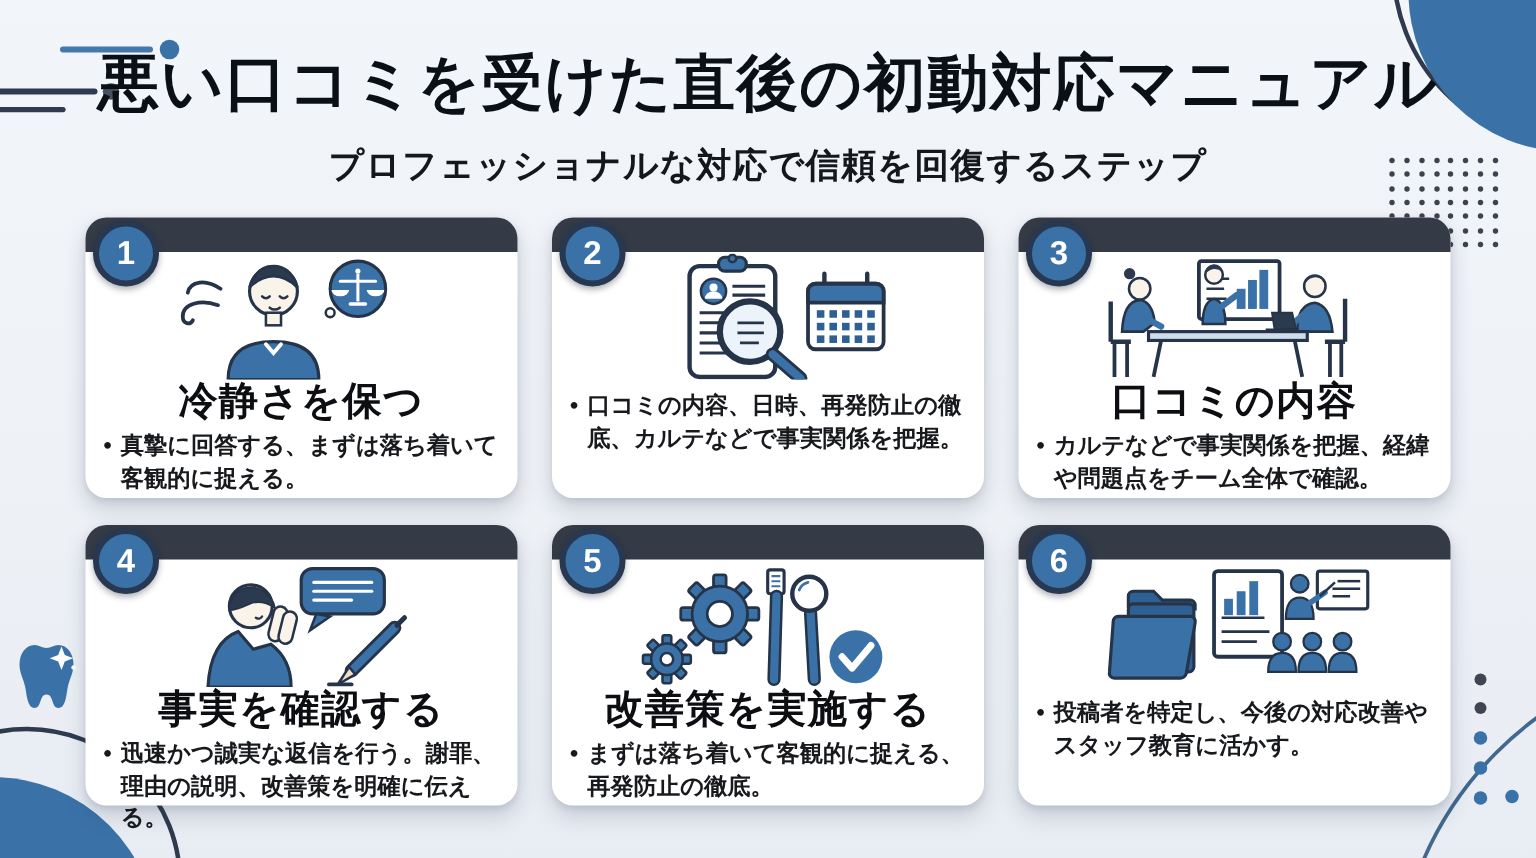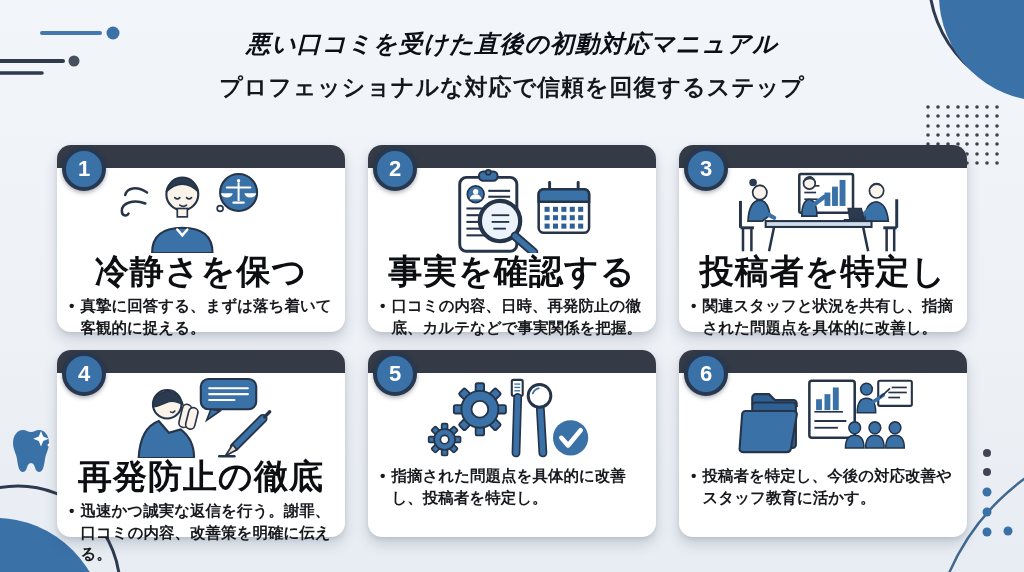--- a/index.html
+++ b/index.html
@@ -4,41 +4,41 @@
 <style>
   html,body{margin:0;padding:0;}
   body{background:#dfe4ea;}
   .canvas{
     position:relative;width:1024px;height:572px;overflow:hidden;
     background:linear-gradient(180deg,#f2f5f9 0%,#eef1f6 55%,#e8edf3 100%);
     font-family:"Liberation Sans","DejaVu Sans",sans-serif;
   }
   .deco{position:absolute;inset:0;z-index:0;pointer-events:none;}
   .header{position:absolute;top:28px;left:0;width:100%;text-align:center;z-index:1;}
-  .title{font-size:24px;font-weight:800;color:#0b0f16;letter-spacing:1px;font-style:italic;}
+  .title{font-size:41px;font-weight:800;color:#0b0f16;letter-spacing:1px;}
   .subtitle{font-size:23px;font-weight:700;color:#14171c;margin-top:12px;letter-spacing:1px;}
   .cards{
     position:absolute;left:57px;top:145px;z-index:2;
     display:grid;grid-template-columns:repeat(3,288px);grid-template-rows:repeat(2,187px);
     column-gap:23px;row-gap:18px;
   }
   .card{
     position:relative;background:#ffffff;border-radius:14px;
     box-shadow:0 7px 14px rgba(35,50,75,.18), 0 2px 4px rgba(35,50,75,.10);
   }
   .card-bar{height:23px;background:#343b46;border-radius:14px 14px 0 0;}
   .badge{
     position:absolute;top:2px;left:5px;width:36px;height:36px;border-radius:50%;
     background:#3a72a8;border:4px solid #273850;color:#ffffff;
     font-size:22px;font-weight:800;display:flex;align-items:center;justify-content:center;
     box-shadow:0 2px 4px rgba(20,30,50,.35);
   }
   .ill{height:84px;margin-top:1px;display:flex;align-items:center;justify-content:center;}
   .ill svg{height:84px;}
-  .card-title{text-align:center;font-size:34px;font-weight:800;color:#0c0e12;line-height:1;margin-top:1px;letter-spacing:1px;}
+  .card-title{text-align:center;font-size:26px;font-weight:800;color:#0c0e12;line-height:1;margin-top:1px;letter-spacing:1px;}
   .desc{width:264px;margin:7px auto 0;display:flex;gap:6px;font-size:15.5px;line-height:1.4;font-weight:700;color:#17191d;}
   .desc .dot{flex:0 0 auto;}
 </style>
 </head>
 <body>
 
 <div class="canvas">
 
   <svg class="deco" width="1024" height="572" viewBox="0 0 1024 572">
 
@@ -218,21 +218,20 @@
               <rect x="189" y="55" width="6" height="6"></rect>
               <rect x="199" y="55" width="6" height="6"></rect>
             <rect x="159" y="65" width="6" height="6"></rect>
               <rect x="169" y="65" width="6" height="6"></rect>
               <rect x="179" y="65" width="6" height="6"></rect>
               <rect x="189" y="65" width="6" height="6"></rect>
               <rect x="199" y="65" width="6" height="6"></rect>
           </g>
         </svg>
       </div>
-      <div class="card-title">事実を確認する</div>
       <div class="desc">
         <span class="dot">•</span>
         <span>口コミの内容、日時、再発防止の徹底、カルテなどで事実関係を把握。</span>
       </div>
     </div>
 
     <div class="card">
       <div class="card-bar"></div>
       <div class="badge">3</div>
       <div class="ill">
@@ -265,24 +264,24 @@
           <path d="M176,24 a8.5,8.5 0 0 1 16,-2 q-9,-7 -16,2 z" fill="#2c3a4f"></path>
           <path d="M170,62 q0,-22 14,-23 q12,2 14,23 z" fill="#3a72a8" stroke="#253449" stroke-width="2"></path>
           <line x1="178" y1="46" x2="165" y2="57" stroke="#3a72a8" stroke-width="5" stroke-linecap="round"></line>
           <path d="M150,47 h16 l3,13 h-17 z" fill="#2c3a4f" stroke="#253449" stroke-width="1.5"></path>
           <line x1="145" y1="61" x2="171" y2="61" stroke="#253449" stroke-width="3"></line>
           <rect x="52" y="62" width="126" height="7" fill="#cfdcea" stroke="#253449" stroke-width="2.5"></rect>
           <line x1="62" y1="69" x2="56" y2="98" stroke="#253449" stroke-width="3"></line>
           <line x1="168" y1="69" x2="174" y2="98" stroke="#253449" stroke-width="3"></line>
         </svg>
       </div>
-      <div class="card-title">投稿者を特定し</div>
-      <div class="desc">
-        <span class="dot">•</span>
-        <span>関連スタッフと状況を共有し、指摘された問題点を具体的に改善し。</span>
+      <div class="card-title">口コミの内容</div>
+      <div class="desc">
+        <span class="dot">•</span>
+        <span>カルテなどで事実関係を把握、経緯や問題点をチーム全体で確認。</span>
       </div>
     </div>
 
     <div class="card">
       <div class="card-bar"></div>
       <div class="badge">4</div>
       <div class="ill">
         <svg viewBox="0 0 240 100">
           <rect x="120" y="6" width="66" height="36" rx="9" fill="#3a72a8" stroke="#253449" stroke-width="2.5"></rect>
           <path d="M132,42 l-5,13 l16,-11 z" fill="#3a72a8" stroke="#253449" stroke-width="2"></path>
@@ -299,24 +298,24 @@
           <path d="M63,39 a17,17 0 0 1 28,-14 q7,5 8,12 q-11,-7 -20,-3 q-11,5 -16,5 z" fill="#2c3a4f" stroke="#253449" stroke-width="1.5"></path>
           <path d="M84,45 q3,2 5,-1" fill="none" stroke="#253449" stroke-width="1.8" stroke-linecap="round"></path>
           <g transform="rotate(14 102 50)">
             <rect x="96" y="36" width="11" height="28" rx="5.5" fill="#faf3ea" stroke="#253449" stroke-width="2"></rect>
           </g>
           <g transform="rotate(14 110 52)">
             <rect x="104" y="40" width="11" height="26" rx="5.5" fill="#faf3ea" stroke="#253449" stroke-width="2"></rect>
           </g>
         </svg>
       </div>
-      <div class="card-title">再発防止の徹底</div>
-      <div class="desc">
-        <span class="dot">•</span>
-        <span>迅速かつ誠実な返信を行う。謝罪、口コミの内容、改善策を明確に伝える。</span>
+      <div class="card-title">事実を確認する</div>
+      <div class="desc">
+        <span class="dot">•</span>
+        <span>迅速かつ誠実な返信を行う。謝罪、理由の説明、改善策を明確に伝える。</span>
       </div>
     </div>
 
     <div class="card">
       <div class="card-bar"></div>
       <div class="badge">5</div>
       <div class="ill">
         <svg viewBox="0 0 240 100">
           <g fill="#3a72a8" stroke="#253449" stroke-width="2.2">
             <rect x="77" y="11" width="10" height="13" rx="2" transform="rotate(0 82 42)"></rect>
@@ -349,23 +348,24 @@
           <line x1="127" y1="28" x2="125" y2="94" stroke="#253449" stroke-width="10.5" stroke-linecap="round"></line>
           <line x1="127" y1="28" x2="125" y2="94" stroke="#3a72a8" stroke-width="6.5" stroke-linecap="round"></line>
           <line x1="154" y1="41" x2="157" y2="94" stroke="#253449" stroke-width="10.5" stroke-linecap="round"></line>
           <line x1="154" y1="41" x2="157" y2="94" stroke="#3a72a8" stroke-width="6.5" stroke-linecap="round"></line>
           <circle cx="153" cy="26" r="13.5" fill="#ffffff" stroke="#253449" stroke-width="3.5"></circle>
           <path d="M145,23 a10,10 0 0 1 7,-6" fill="none" stroke="#3a72a8" stroke-width="2.2" stroke-linecap="round"></path>
           <circle cx="190" cy="76" r="21" fill="#3a72a8"></circle>
           <path d="M179,76 l8,9 l15,-18" fill="none" stroke="#ffffff" stroke-width="5.5" stroke-linecap="round" stroke-linejoin="round"></path>
         </svg>
       </div>
-      <div class="desc">
-        <span class="dot">•</span>
-        <span>指摘された問題点を具体的に改善し、投稿者を特定し。</span>
+      <div class="card-title">改善策を実施する</div>
+      <div class="desc">
+        <span class="dot">•</span>
+        <span>まずは落ち着いて客観的に捉える、再発防止の徹底。</span>
       </div>
     </div>
 
     <div class="card">
       <div class="card-bar"></div>
       <div class="badge">6</div>
       <div class="ill">
         <svg viewBox="0 0 240 100">
           <rect x="104" y="8" width="54" height="68" rx="3" fill="#ffffff" stroke="#253449" stroke-width="3"></rect>
           <rect x="112" y="30" width="7" height="13" fill="#3a72a8"></rect>

